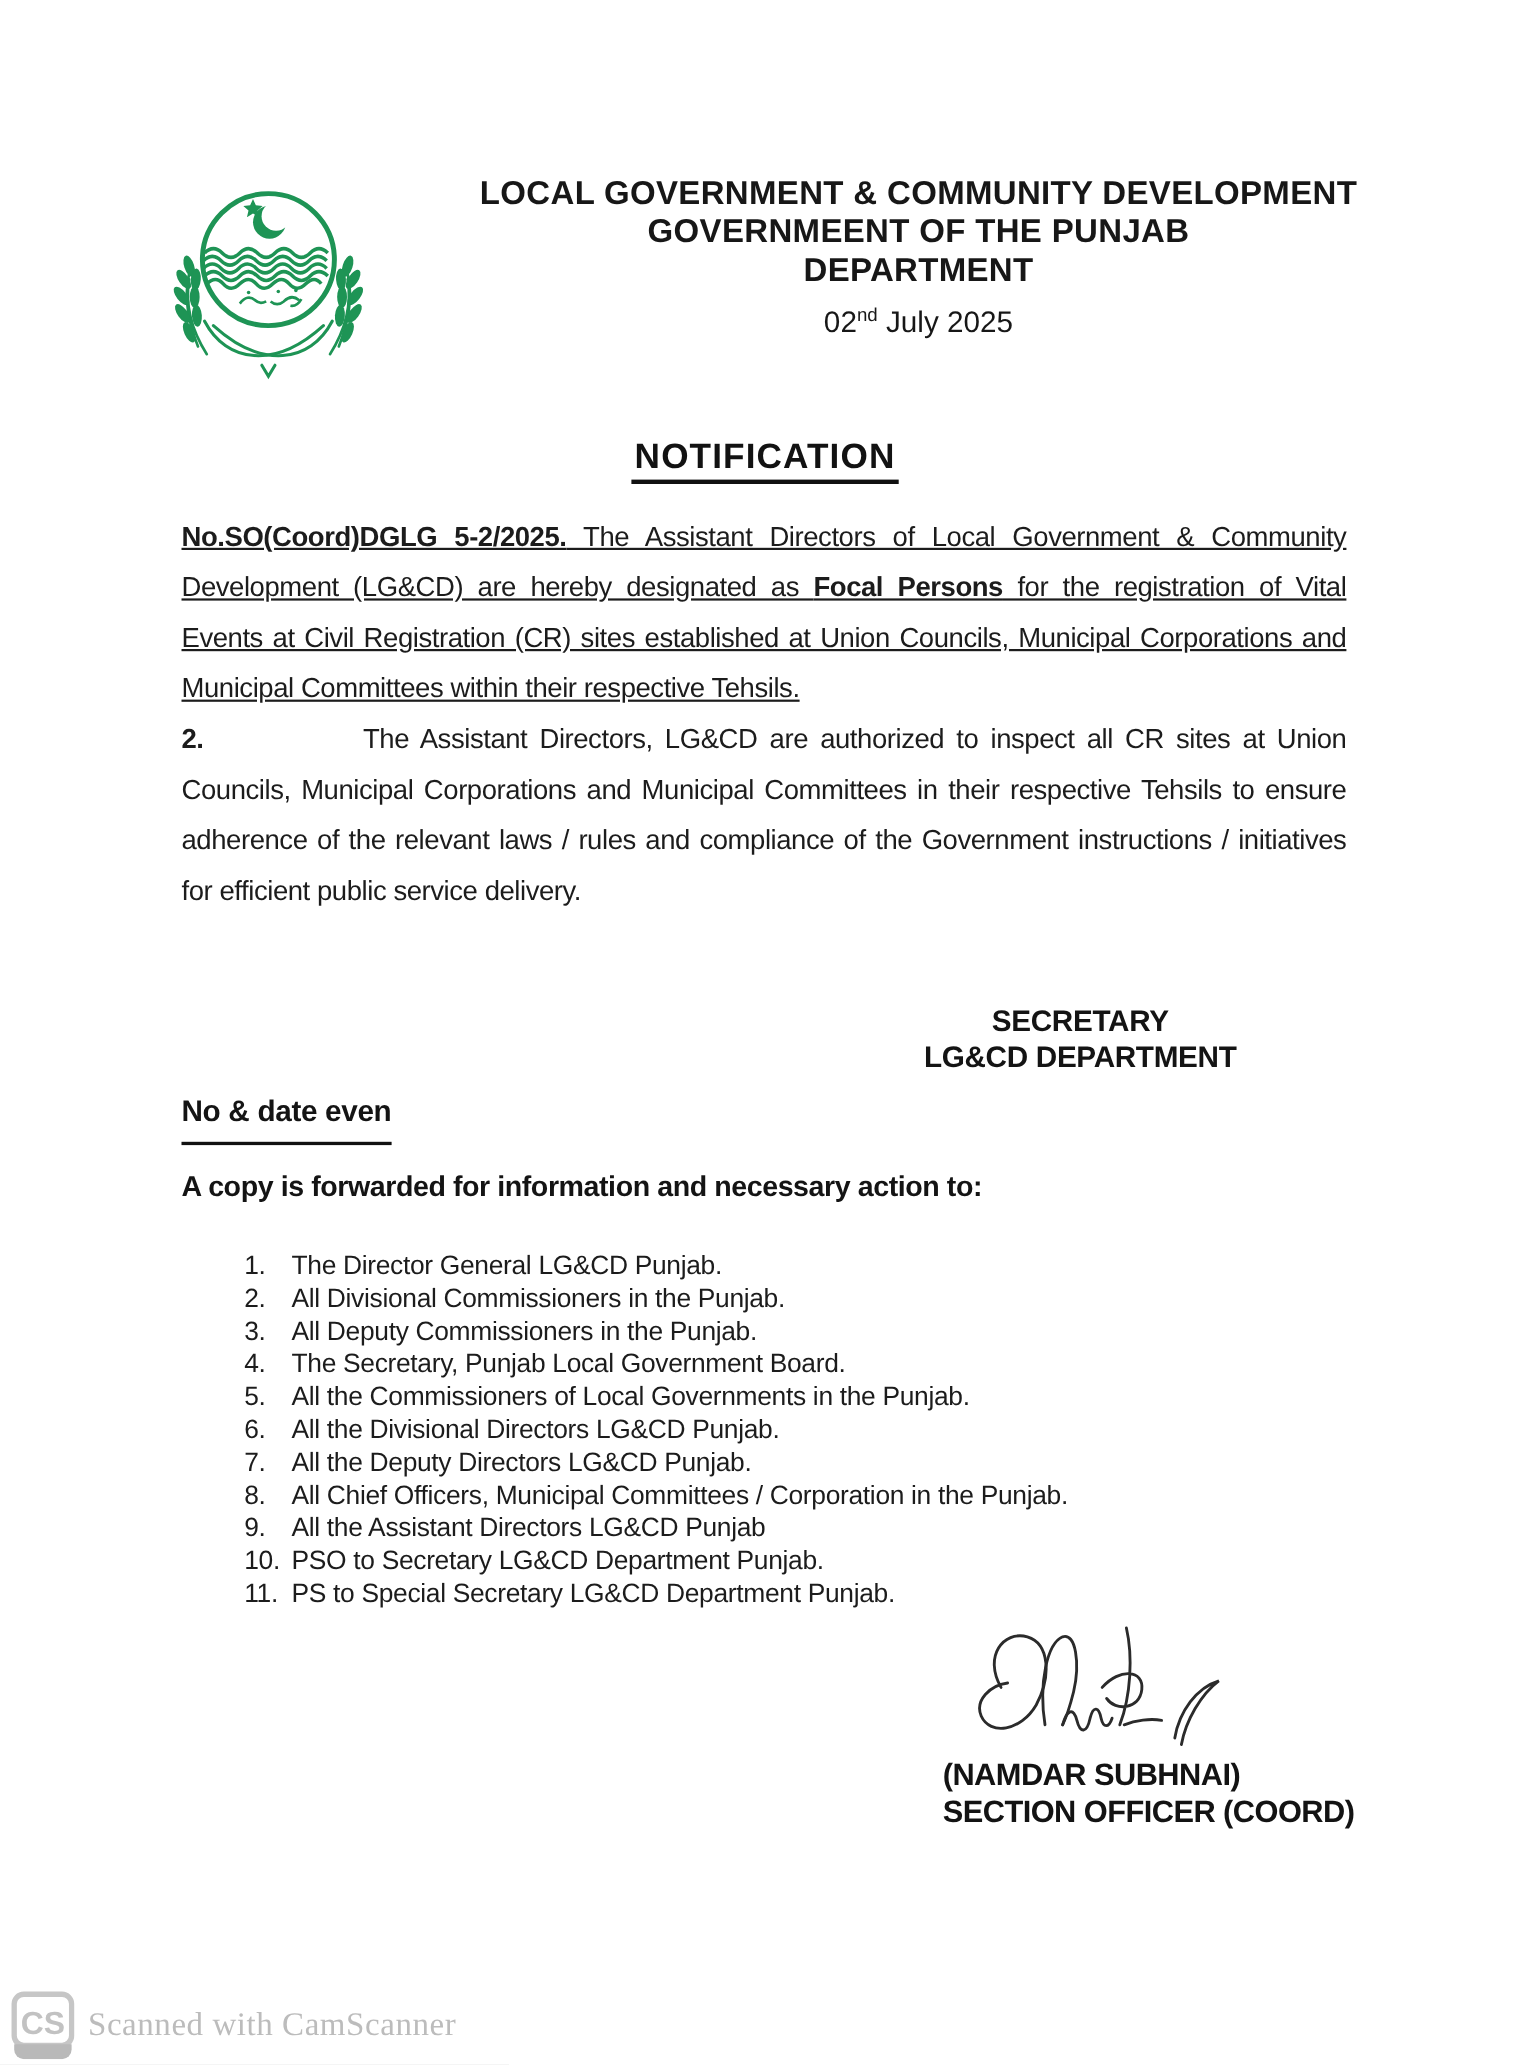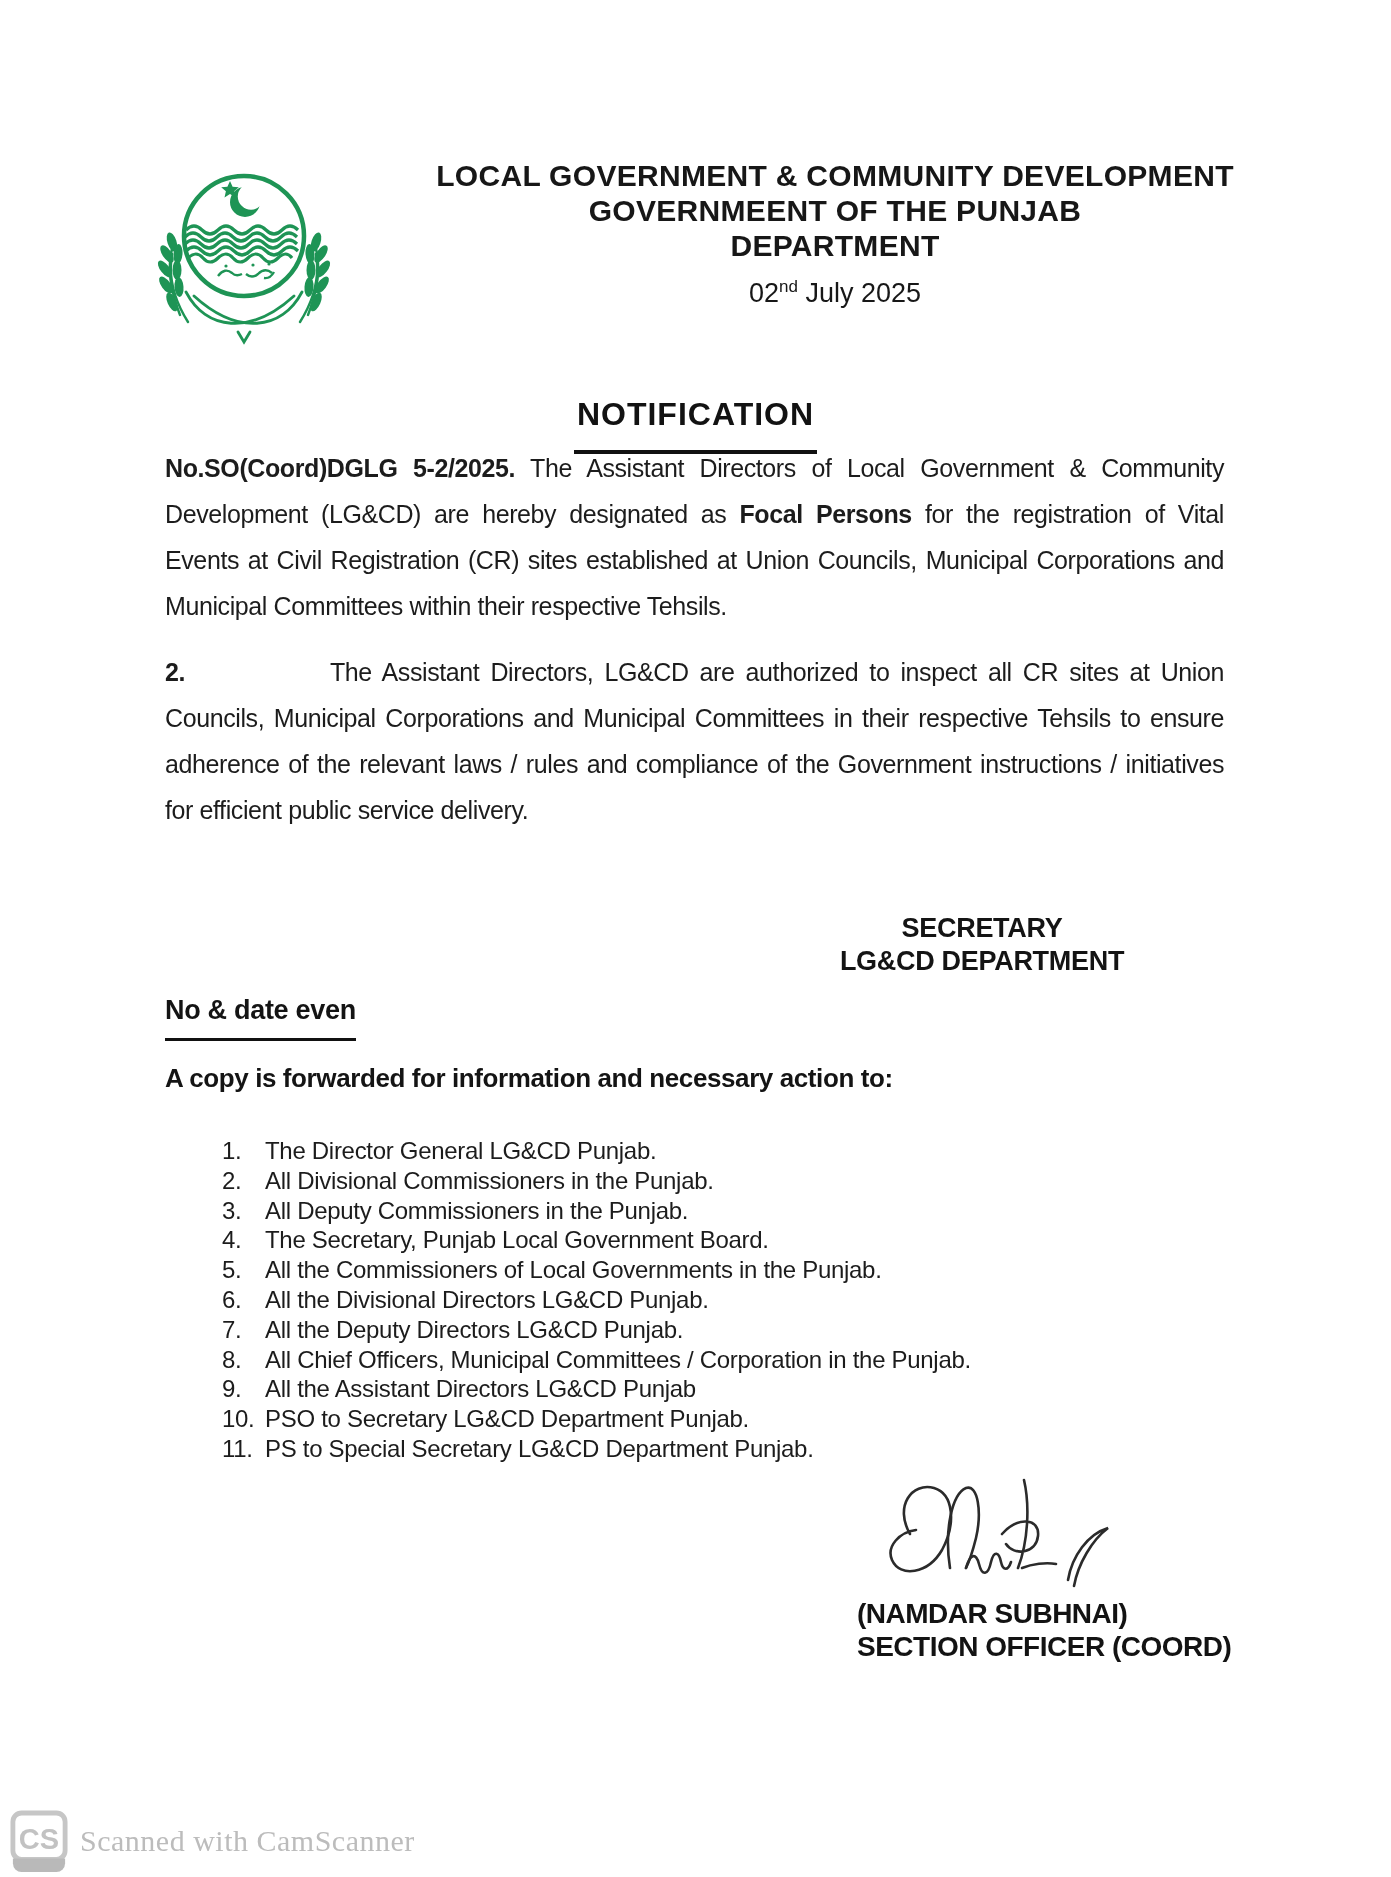--- a/index.html
+++ b/index.html
@@ -19,29 +19,29 @@
     letter-spacing:0.3px;color:#171717;
   }
   .header-date{
     margin-top:13px;font-weight:normal;font-size:27px;letter-spacing:0px;
   }
   .header-date sup{font-size:17px;vertical-align:super;line-height:0;text-align:right;}
   
   .notif-wrap{position:absolute;left:0;top:396px;width:1391px;text-align:center;}
   .notif{
     display:inline-block;font-size:32px;font-weight:bold;letter-spacing:1px;
-    border-bottom:4px solid #111;padding:0 3px 17px 3px;color:#121212;
+    border-bottom:4px solid #111;padding:0 3px 3px 3px;color:#121212;
   }
   
   .para{
     position:absolute;left:165px;width:1059px;
     font-size:25px;line-height:46px;letter-spacing:-0.4px;
     text-align:justify;color:#1c1c1c;
   }
-  .para-1{top:420px;}
+  .para-1{top:440px;text-decoration:underline;}
   .para-2{top:624px;}
   .b{font-weight:bold;}
   .num-tab{display:inline-block;width:165px;font-weight:bold;}
   
   .secretary{
     position:absolute;left:832px;top:912px;width:300px;
     text-align:center;font-weight:bold;font-size:27px;line-height:33px;
     letter-spacing:-0.3px;color:#141414;
   }
   

